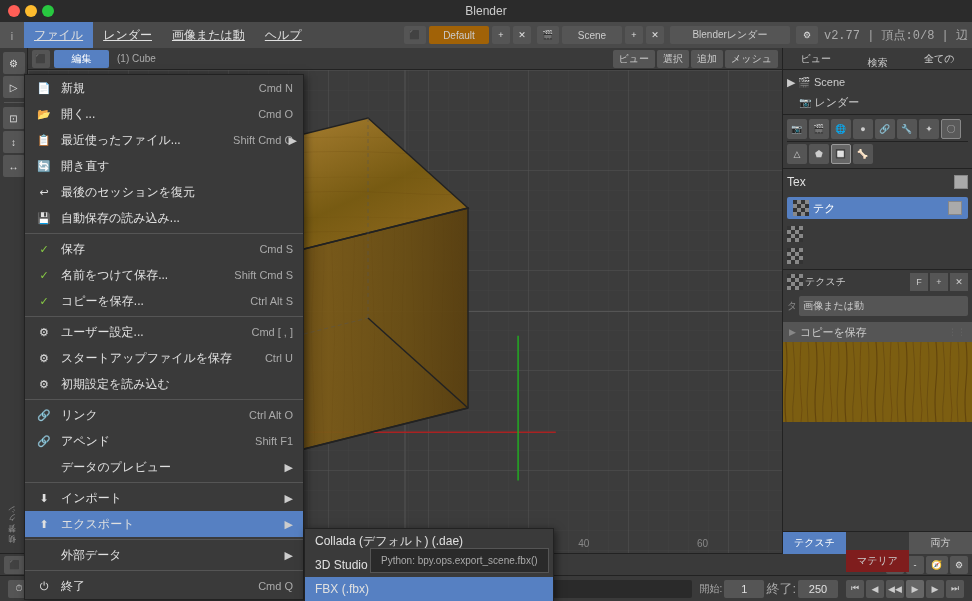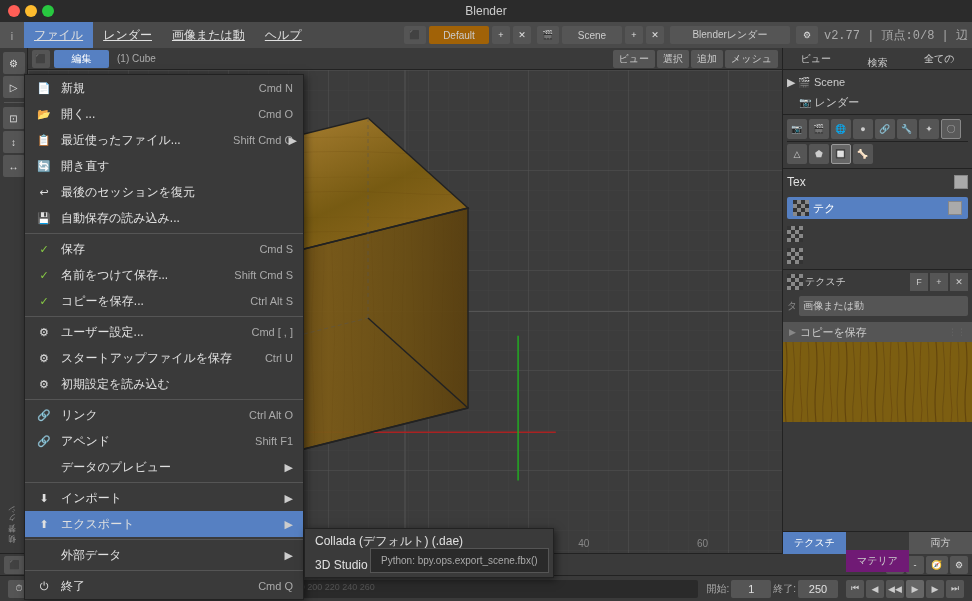--- a/index.html
+++ b/index.html
@@ -593,21 +593,21 @@
               <path d="M25,0 Q27,15 25,40 Q23,60 25,80" stroke="#4a3008" stroke-width="0.8" fill="none" opacity="0.4"></path>
             </pattern>
           </defs>
           <rect width="100%" height="100%" fill="url(#woodPreview)"></rect>
           <rect width="100%" height="100%" fill="rgba(0,0,0,0.1)"></rect>
         </svg>
       </div>
 
       <div style="display:flex;align-items:center;height:22px;border-top:1px solid #222;margin-top:auto;">
         <div style="flex:1;height:22px;background:#5680c2;display:flex;align-items:center;justify-content:center;font-size:10px;color:#fff;cursor:pointer;">テクスチ</div>
-        <div style="flex:1;height:22px;background:#701a75;display:flex;align-items:center;justify-content:center;font-size:10px;color:#ccc;cursor:pointer;margin-top:36px;">マテリア</div>
+        <div style="flex:1;height:22px;background:#7f1d1d;display:flex;align-items:center;justify-content:center;font-size:10px;color:#ccc;cursor:pointer;margin-top:36px;">マテリア</div>
         <div style="flex:1;height:22px;background:#555;display:flex;align-items:center;justify-content:center;font-size:10px;color:#ccc;cursor:pointer;">両方</div>
       </div>
     </div>
 
     <div id="file-menu">
       <div class="fmenu-item">
         <span class="fmenu-icon">📄</span>
         <span>新規</span>
         <span class="shortcut">Cmd N</span>
       </div>
@@ -705,20 +705,23 @@
         <span class="shortcut">Cmd Q</span>
       </div>
     </div>
 
     <div id="export-submenu">
       <div class="esub-item">
         <span>Collada (デフォルト) (.dae)</span>
       </div>
       <div class="esub-item">
         <span>3D Studio (.3ds)</span>
+      </div>
+      <div class="esub-item active" style="background:#5680c2;">
+        <span>FBX (.fbx)</span>
       </div>
 
     </div>
 
     <div id="fbx-tooltip">
       <div class="fbx-tooltip-sub">Python: bpy.ops.export_scene.fbx()</div>
     </div>
 
   </div>
 
@@ -741,21 +744,21 @@
     <div style="width:22px;height:18px;background:#555;border-radius:2px;display:flex;align-items:center;justify-content:center;font-size:9px;">⏱</div>
     <div style="height:18px;padding:0 6px;background:#555;border-radius:2px;display:flex;align-items:center;font-size:10px;color:#ccc;">ビュー</div>
     <div style="height:18px;padding:0 6px;background:#555;border-radius:2px;display:flex;align-items:center;font-size:10px;color:#ccc;">マーカー</div>
     <div style="height:18px;padding:0 6px;background:#555;border-radius:2px;display:flex;align-items:center;font-size:10px;color:#ccc;">フレーム</div>
     <div style="flex:1;background:#2a2a2a;height:18px;border-radius:2px;position:relative;overflow:hidden;">
       <div style="position:absolute;left:4px;top:2px;font-size:9px;color:#555;">-40 -20 0 20 40 60 180 200 220 240 260</div>
     </div>
     <div style="display:flex;align-items:center;gap:2px;">
       <span style="font-size:10px;color:#aaa;">開始:</span>
       <input class="timeline-input" value="1" readonly="" style="">
-      <span style="font-size:10px;color:#aaa;">終了:</span>
+      <span style="font-size:13px;color:#aaa;">終了:</span>
       <input class="timeline-input" value="250" readonly="" style="">
     </div>
     <div style="display:flex;gap:2px;">
       <div class="tl-btn">⏮</div>
       <div class="tl-btn">◀</div>
       <div class="tl-btn">◀◀</div>
       <div class="tl-btn" style="background:#666;">▶</div>
       <div class="tl-btn">▶</div>
       <div class="tl-btn">⏭</div>
     </div>

